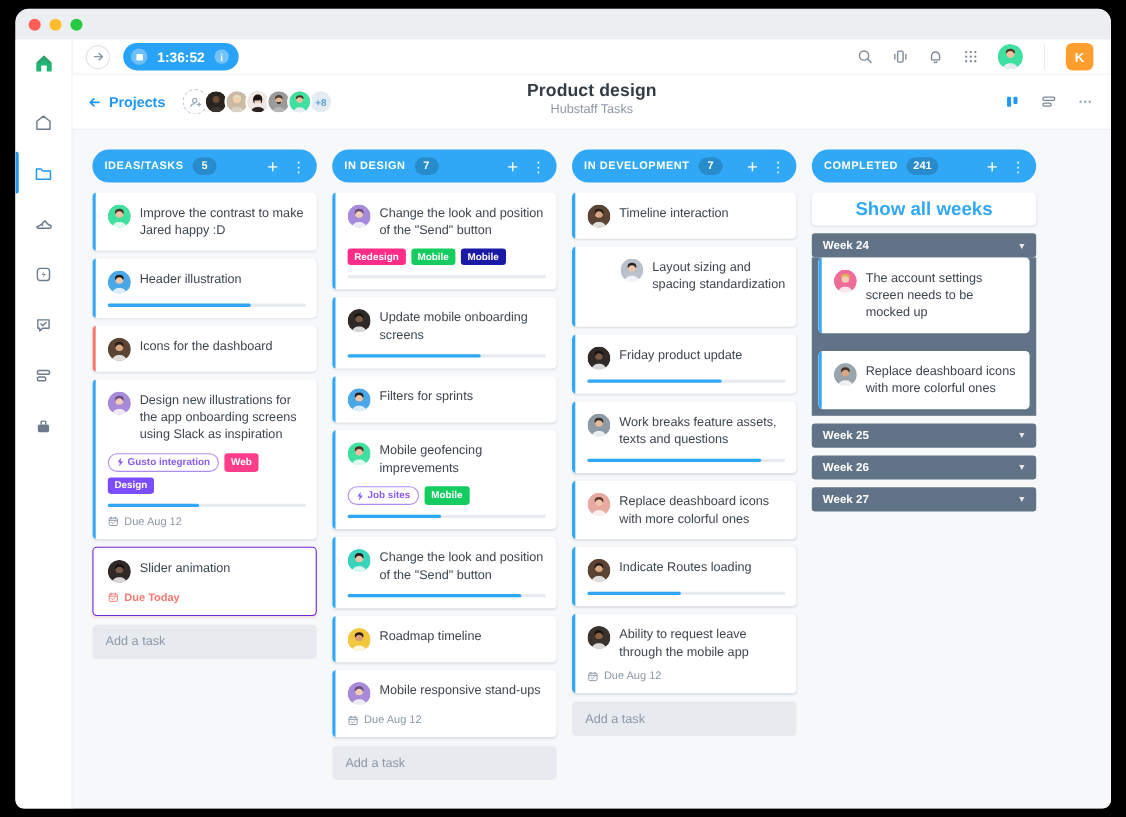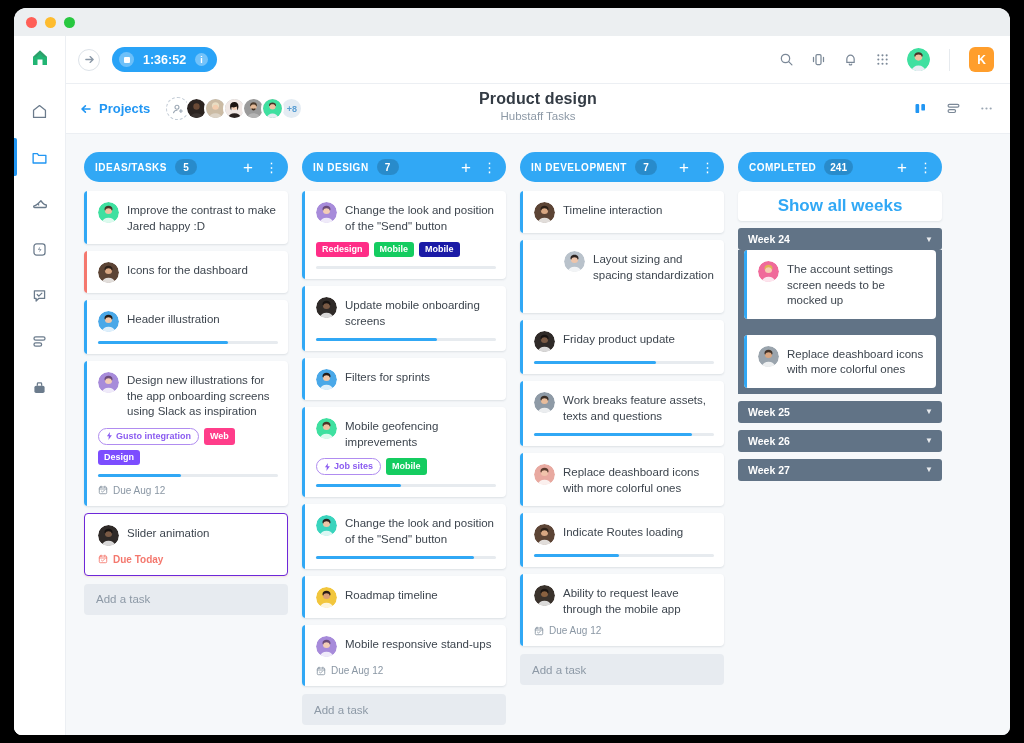--- a/index.html
+++ b/index.html
@@ -48,21 +48,21 @@
   .rail-item.active { color: #2196f3; }
   .rail-item.active::before {
     content: ""; position: absolute; left: 0; top: -6px; width: 3px; height: 38px;
     background: #2196f3; border-radius: 0 2px 2px 0;
   }
 
   
   .right { flex: 1; display: flex; flex-direction: column; min-width: 0; }
 
   .topbar {
-    height: 48px; background: #fff; border-bottom: 1px solid #eceff3;
+    height: 32px; background: #fff; border-bottom: 1px solid #eceff3;
     display: flex; align-items: center; padding: 0 16px 0 12px; gap: 12px;
   }
   .arrow-btn {
     width: 22px; height: 22px; border-radius: 50%;
     border: 1px solid #dde3e9; color: #8a98a7;
     display: flex; align-items: center; justify-content: center; font-size: 11px;
     background: #fff;
   }
   .timer-pill {
     display: flex; align-items: center; gap: 9px;
@@ -438,47 +438,47 @@
                       <svg width="21" height="21" viewBox="0 0 24 24">
                         <circle cx="12" cy="12" r="12" fill="#3fe0a0"></circle>
                         <circle cx="12" cy="9.6" r="4.1" fill="#f0c0a0"></circle>
                         <path d="M12 4.3c2.9 0 4.6 1.7 4.6 4 0 .9-.5 1.4-1 1.4-.4-1.8-1.7-2.7-3.6-2.7s-3.2.9-3.6 2.7c-.5 0-1-.5-1-1.4 0-2.3 1.7-4 4.6-4z" fill="#4a3427"></path>
                         <path d="M4.1 24c.9-4 4-6 7.9-6s7 2 7.9 6z" fill="rgba(255,255,255,.82)"></path>
                       </svg>
                     </span>
                     <span class="card-title">Improve the contrast to make Jared happy :D</span>
                   </div>
                 </div>
+                <div class="card" style="--accent:#31a8f5">
+                  <div class="card-top">
+                    <span class="card-av">
+                      <svg width="21" height="21" viewBox="0 0 24 24">
+                        <circle cx="12" cy="12" r="12" fill="#4aa8e8"></circle>
+                        <circle cx="12" cy="9.6" r="4.1" fill="#f2c7a8"></circle>
+                        <path d="M12 4.3c2.9 0 4.6 1.7 4.6 4 0 .9-.5 1.4-1 1.4-.4-1.8-1.7-2.7-3.6-2.7s-3.2.9-3.6 2.7c-.5 0-1-.5-1-1.4 0-2.3 1.7-4 4.6-4z" fill="#241c18"></path>
+                        <path d="M4.1 24c.9-4 4-6 7.9-6s7 2 7.9 6z" fill="rgba(255,255,255,.82)"></path>
+                      </svg>
+                    </span>
+                    <span class="card-title">Header illustration</span>
+                  </div>
+                  <div class="bar">
+                    <i style="width:72%"></i>
+                  </div>
+                </div>
                 <div class="card" style="--accent:#f4786e">
                   <div class="card-top">
                     <span class="card-av">
                       <svg width="21" height="21" viewBox="0 0 24 24">
                         <circle cx="12" cy="12" r="12" fill="#5c4435"></circle>
                         <circle cx="12" cy="9.6" r="4.1" fill="#d8a782"></circle>
                         <path d="M12 4.3c2.9 0 4.6 1.7 4.6 4 0 .9-.5 1.4-1 1.4-.4-1.8-1.7-2.7-3.6-2.7s-3.2.9-3.6 2.7c-.5 0-1-.5-1-1.4 0-2.3 1.7-4 4.6-4z" fill="#2b1f17"></path>
                         <path d="M4.1 24c.9-4 4-6 7.9-6s7 2 7.9 6z" fill="rgba(255,255,255,.82)"></path>
                       </svg>
                     </span>
                     <span class="card-title">Icons for the dashboard</span>
-                  </div>
-                </div>
-                <div class="card" style="--accent:#31a8f5">
-                  <div class="card-top">
-                    <span class="card-av">
-                      <svg width="21" height="21" viewBox="0 0 24 24">
-                        <circle cx="12" cy="12" r="12" fill="#4aa8e8"></circle>
-                        <circle cx="12" cy="9.6" r="4.1" fill="#f2c7a8"></circle>
-                        <path d="M12 4.3c2.9 0 4.6 1.7 4.6 4 0 .9-.5 1.4-1 1.4-.4-1.8-1.7-2.7-3.6-2.7s-3.2.9-3.6 2.7c-.5 0-1-.5-1-1.4 0-2.3 1.7-4 4.6-4z" fill="#241c18"></path>
-                        <path d="M4.1 24c.9-4 4-6 7.9-6s7 2 7.9 6z" fill="rgba(255,255,255,.82)"></path>
-                      </svg>
-                    </span>
-                    <span class="card-title">Header illustration</span>
-                  </div>
-                  <div class="bar">
-                    <i style="width:72%"></i>
                   </div>
                 </div>
                 <div class="card" style="--accent:#31a8f5">
                   <div class="card-top">
                     <span class="card-av">
                       <svg width="21" height="21" viewBox="0 0 24 24">
                         <circle cx="12" cy="12" r="12" fill="#a78bda"></circle>
                         <circle cx="12" cy="9.6" r="4.1" fill="#f3cdb6"></circle>
                         <path d="M12 4.3c2.9 0 4.6 1.7 4.6 4 0 .9-.5 1.4-1 1.4-.4-1.8-1.7-2.7-3.6-2.7s-3.2.9-3.6 2.7c-.5 0-1-.5-1-1.4 0-2.3 1.7-4 4.6-4z" fill="#6b4b7a"></path>
                         <path d="M4.1 24c.9-4 4-6 7.9-6s7 2 7.9 6z" fill="rgba(255,255,255,.82)"></path>

